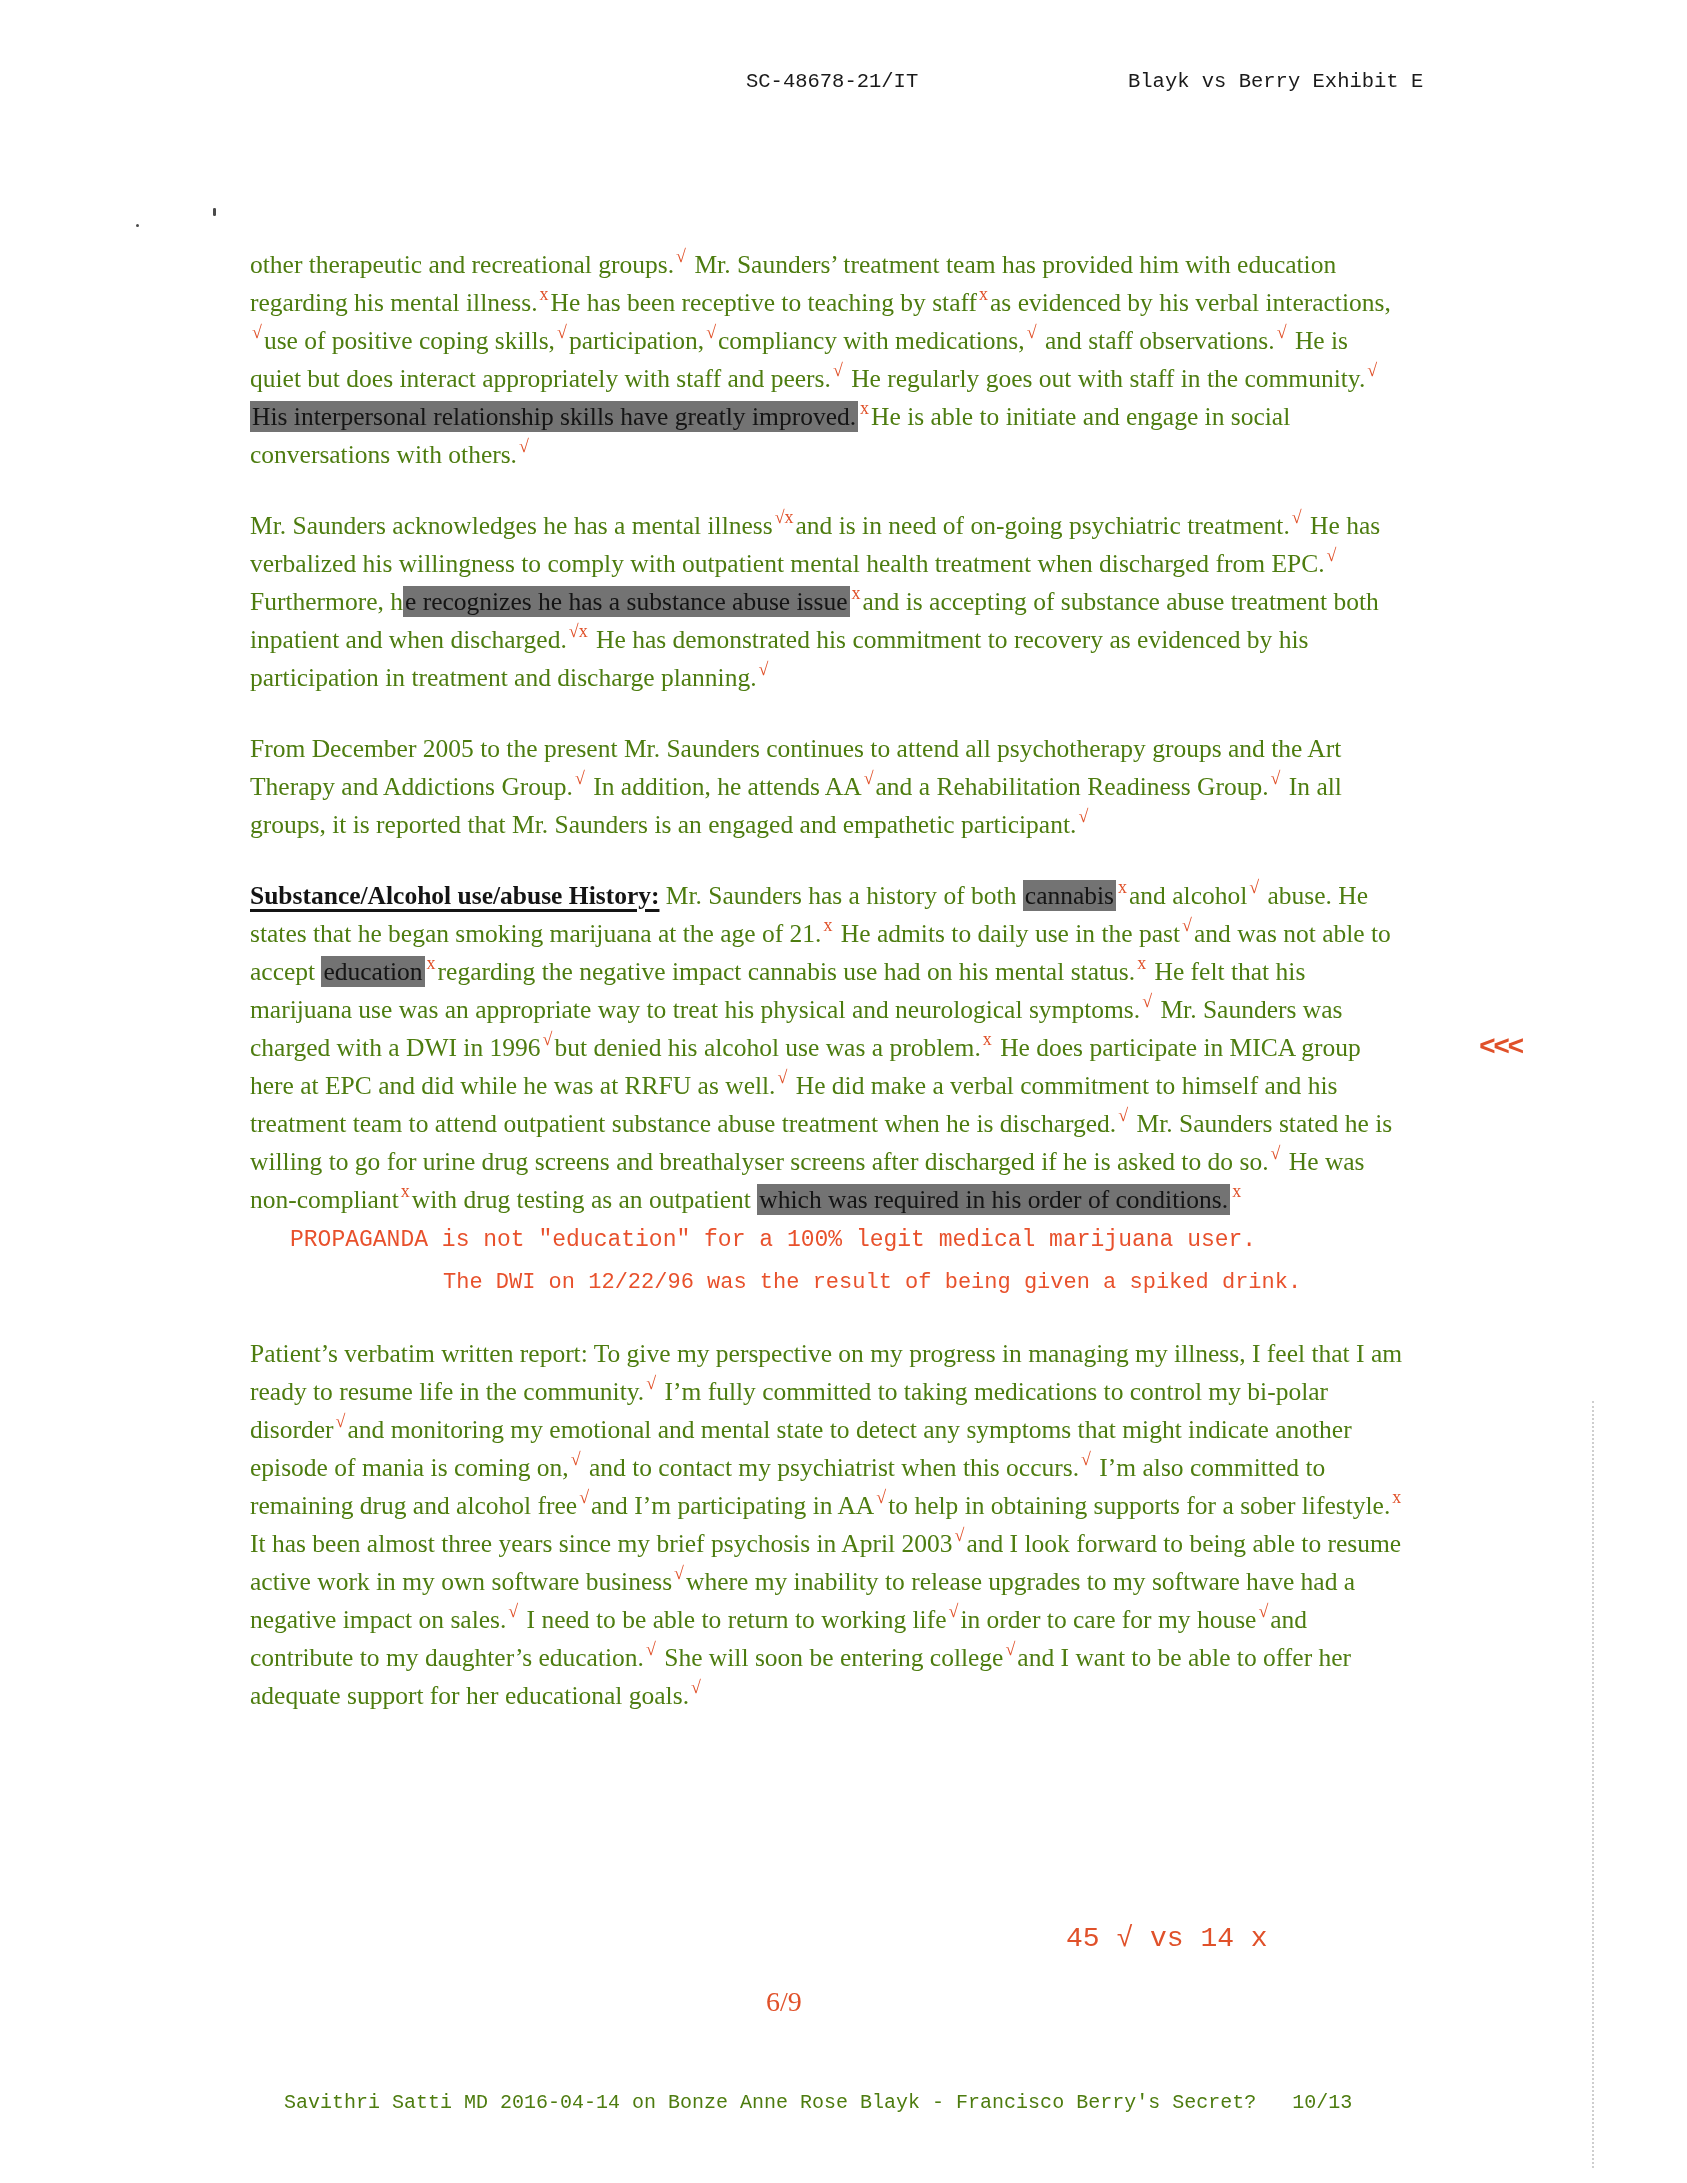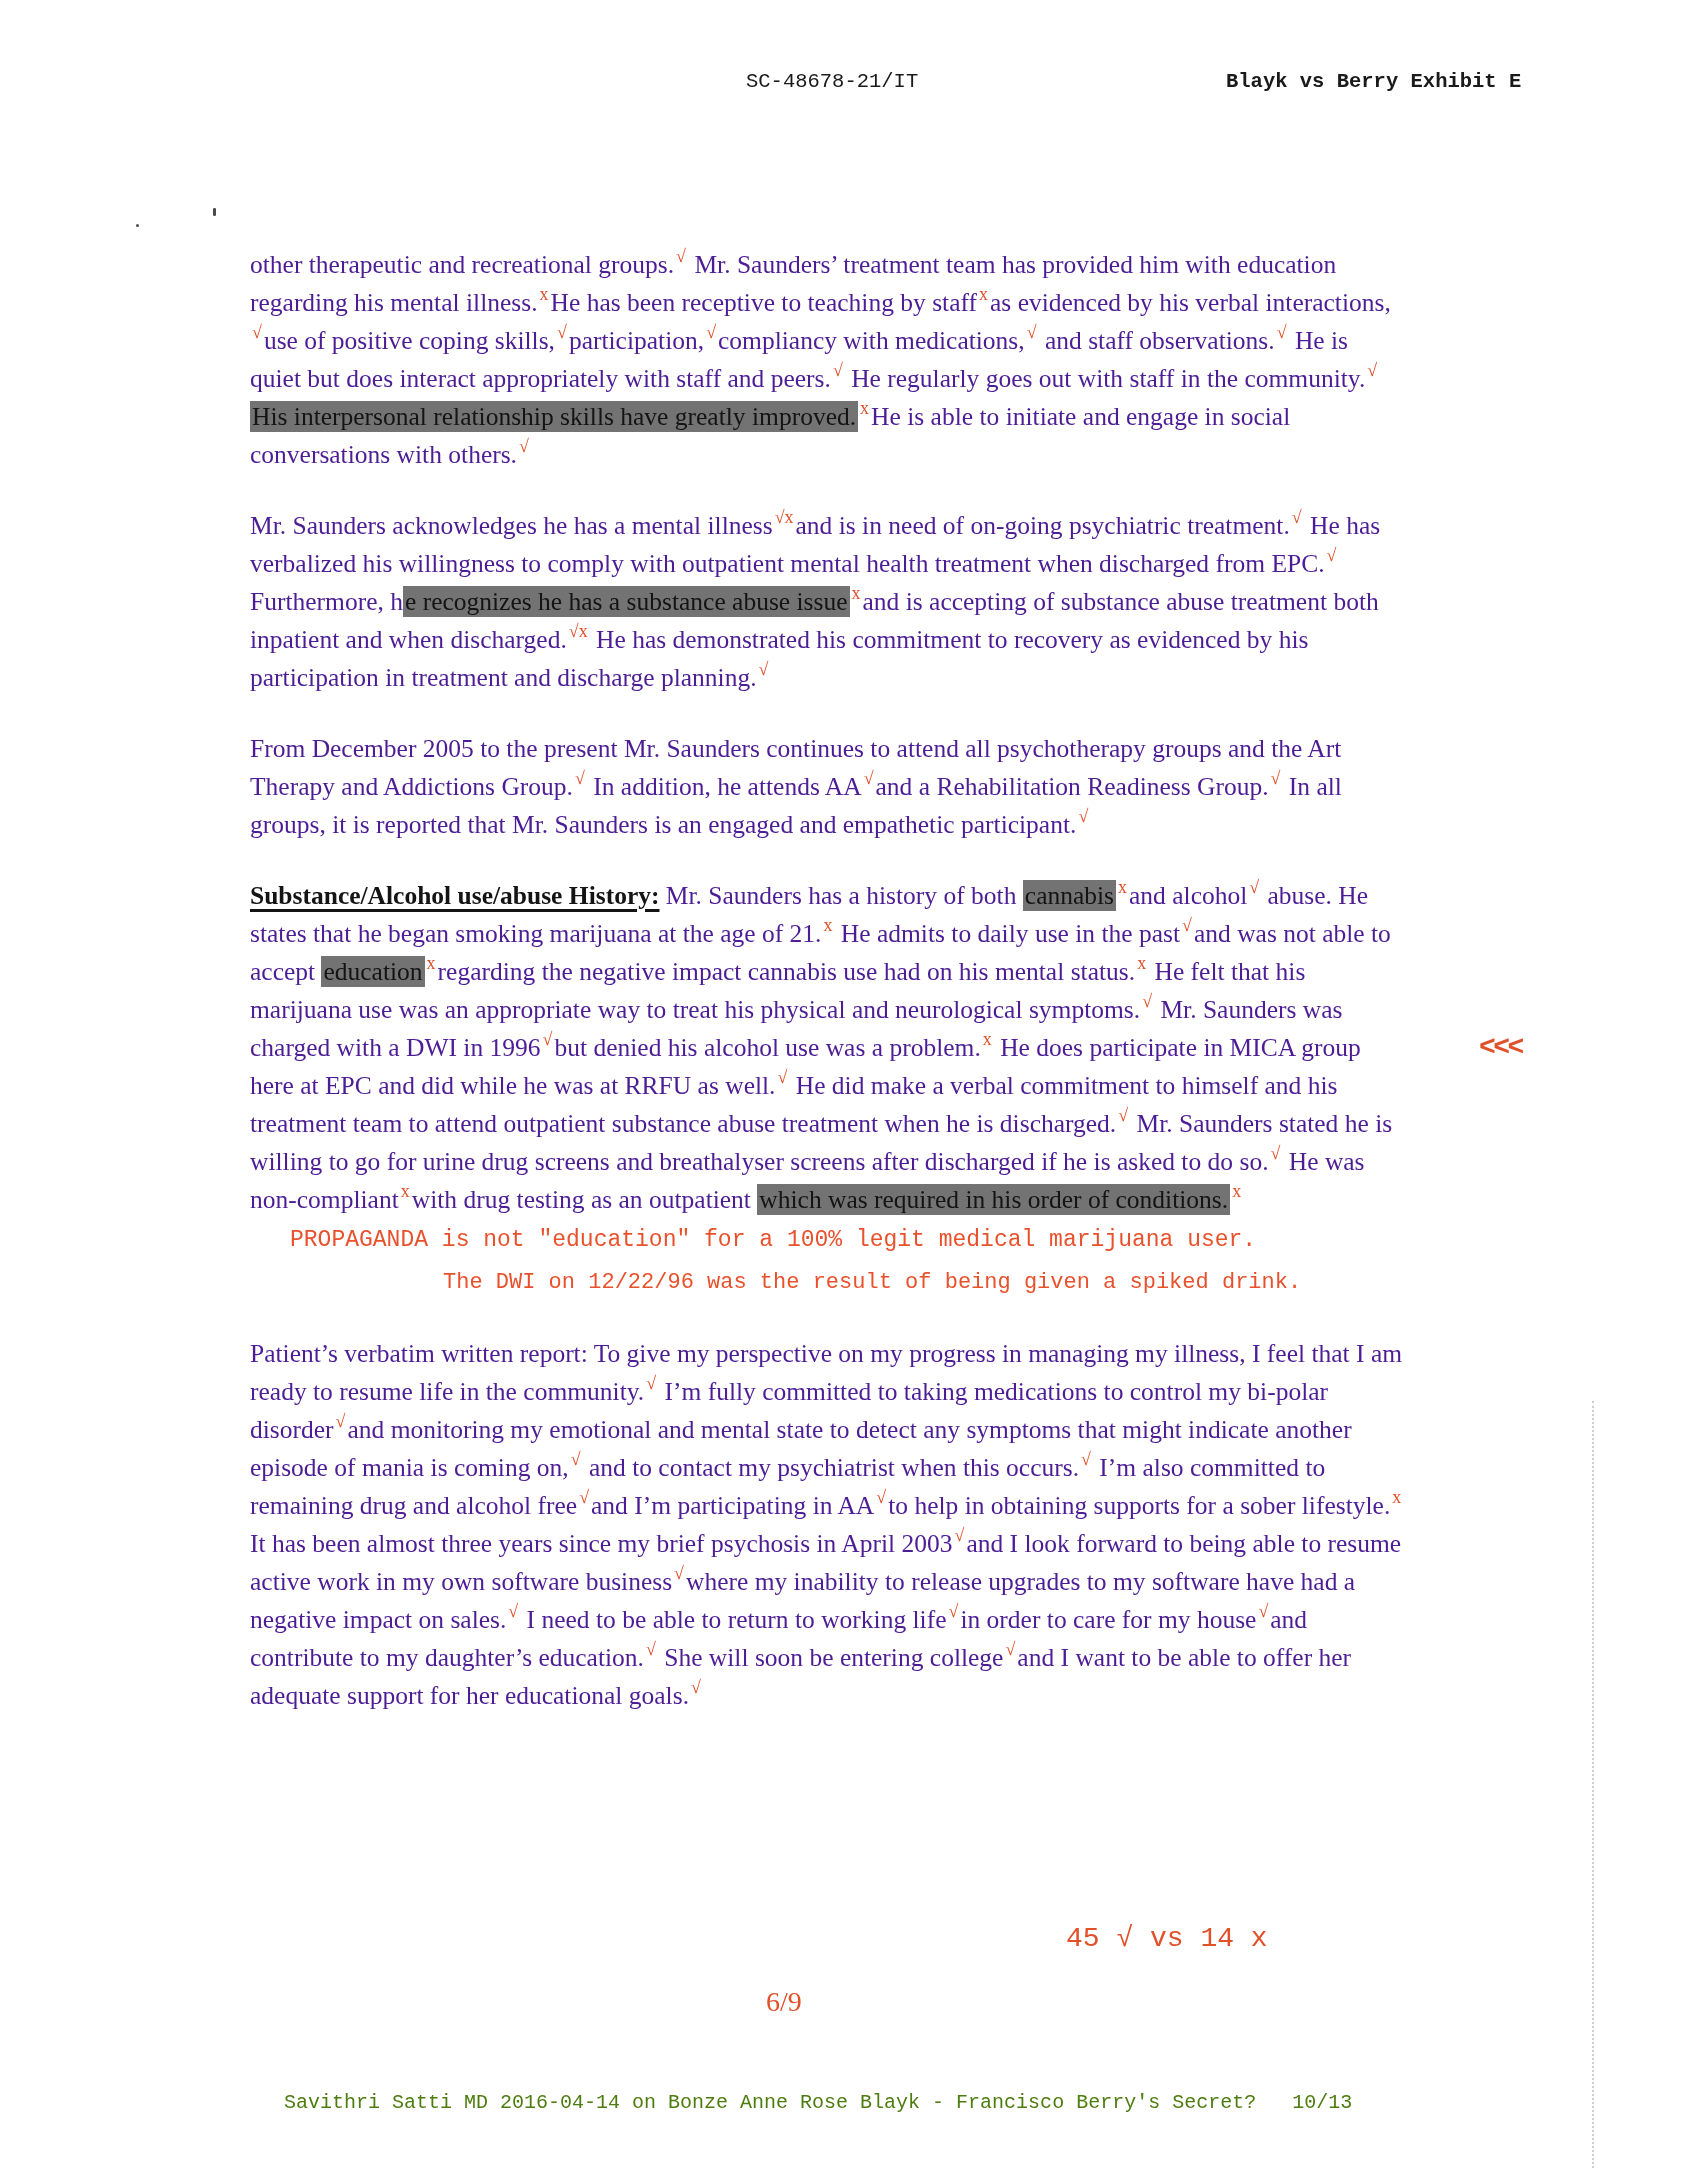--- a/index.html
+++ b/index.html
@@ -3,33 +3,33 @@
 <meta charset="utf-8">
 <style>
   html,body{margin:0;padding:0;background:#ffffff;}
   .page{position:relative;width:1687px;height:2183px;background:#ffffff;overflow:hidden;
         font-family:"Liberation Serif", serif;color:#141414;}
 
   
   .hdr{position:absolute;top:70px;font-family:"Liberation Mono", monospace;
        font-size:20.5px;color:#1a1a1a;white-space:pre;}
   .hdr-left{left:746px;}
-  .hdr-right{left:1226px;font-weight:bold;}
+  .hdr-right{left:1128px;}
 
   
   .stamp{position:absolute;left:248px;top:127px;width:1154px;text-align:center;
          color:#e0512a;font-family:"Liberation Serif", serif;}
   .stamp-line{display:block;font-size:28.4px;line-height:34px;transform:scaleX(0.80);
               transform-origin:50% 50%;white-space:nowrap;}
 
   
   .body-text{position:absolute;left:250px;top:246px;width:1154px;
              font-size:25.5px;line-height:38px;}
   .para{margin:0 0 33px 0;}
-  .seg-text{color:#4c1d95;}
+  .seg-text{color:#4d7c0f;}
   .seg-hl{background:#737373;color:#141414;padding:0.7px 2px;}
   .seg-boldu{font-weight:bold;text-decoration:underline;
              text-decoration-thickness:2.6px;text-underline-offset:4.6px;}
   .seg-sup{display:inline-block;position:relative;top:-11.2px;font-size:18px;
            color:#e0512a;margin:0 2px;line-height:0;}
   .seg-red{font-family:"Liberation Mono", monospace;font-size:23px;color:#e8512c;
            margin-left:40px;letter-spacing:0px;}
   .red-block{display:block;font-family:"Liberation Mono", monospace;font-size:22px;
              color:#e8512c;margin:5.3px 0 0 193px;}
 

